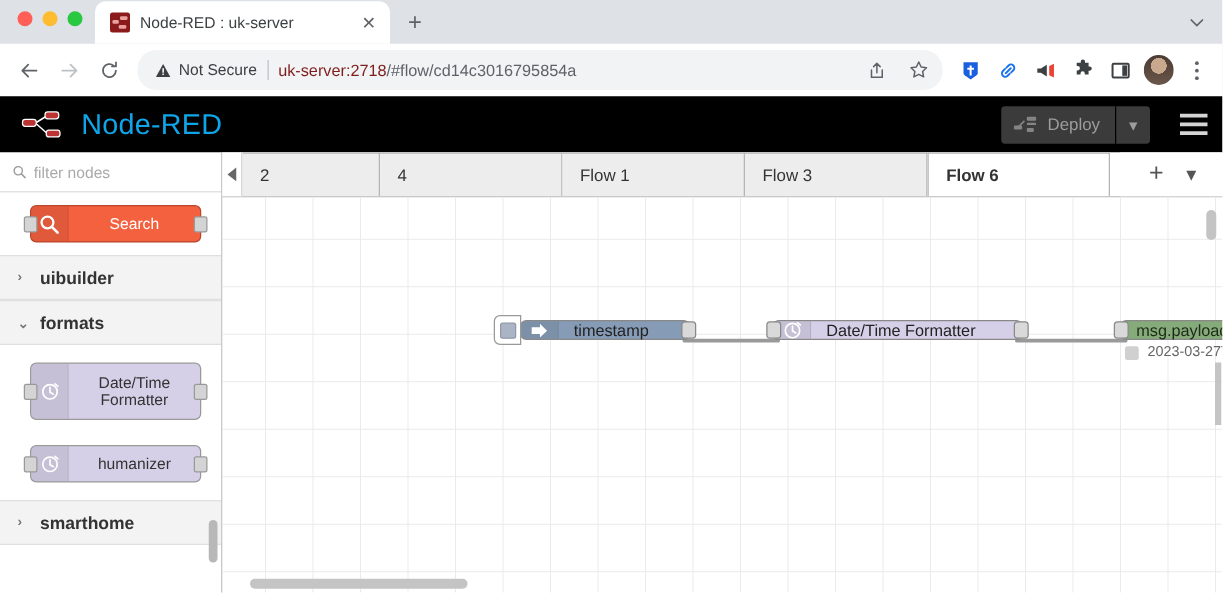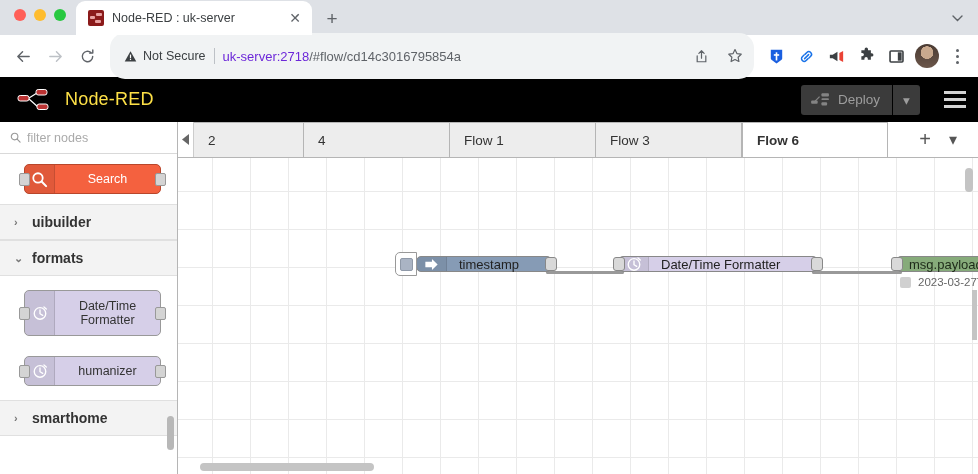--- a/index.html
+++ b/index.html
@@ -72,34 +72,34 @@
     align-items: center; padding: 0 8px; gap: 2px;
   }
   .nav-btn {
     width: 30px; height: 30px; flex: 0 0 30px;
     display: flex; align-items: center; justify-content: center;
     color: #5f6368; border-radius: 50%;
   }
   .nav-btn.disabled { color: #bdc1c6; }
 
   .omnibox {
-    flex: 1; height: 46px; background: #f1f3f4; border-radius: 15px;
+    flex: 1; height: 32px; background: #f1f3f4; border-radius: 15px;
     display: flex; align-items: center; padding: 0 6px 0 14px;
     margin: 0 6px; gap: 8px; min-width: 0;
   }
   .not-secure {
     display: flex; align-items: center; gap: 6px;
     font-size: 12.5px; color: #3c4043; white-space: nowrap;
   }
   .omnibox-divider { width: 1px; height: 16px; background: #bdc1c6; }
   .url-text {
     flex: 1; font-size: 13px; color: #5f6368;
     white-space: nowrap; overflow: hidden; min-width: 0;
   }
-  .url-text b { color: #6d28d9; font-weight: 400; }
+  .url-text b { color: #7f1d1d; font-weight: 400; }
   .omni-icon {
     width: 26px; height: 26px; flex: 0 0 26px;
     display: flex; align-items: center; justify-content: center;
     color: #5f6368;
   }
   .ext-icon {
     width: 28px; height: 28px; flex: 0 0 28px;
     display: flex; align-items: center; justify-content: center;
   }
   .avatar {
@@ -115,21 +115,21 @@
   }
   .kebab i { width: 3px; height: 3px; border-radius: 50%; background: #5f6368; }
 
   
   .nr-header {
     height: 45px; background: #000; display: flex; align-items: center;
     padding: 0 0 0 16px;
   }
   .nr-logo { display: flex; align-items: center; gap: 9px; }
   .nr-logo-mark { width: 40px; height: 26px; }
-  .nr-brand { color: #fde047; font-size: 18px; letter-spacing: .2px; }
+  .nr-brand { color: #0ea5e9; font-size: 23px; letter-spacing: .2px; }
   .nr-header-spacer { flex: 1; }
 
   .deploy-btn {
     height: 30px; background: #3b3b3b; border-radius: 3px;
     display: flex; align-items: center; color: #9d9d9d;
     font-size: 13.5px; margin-right: 12px;
   }
   .deploy-main {
     display: flex; align-items: center; gap: 8px;
     padding: 0 12px 0 10px; height: 30px;

